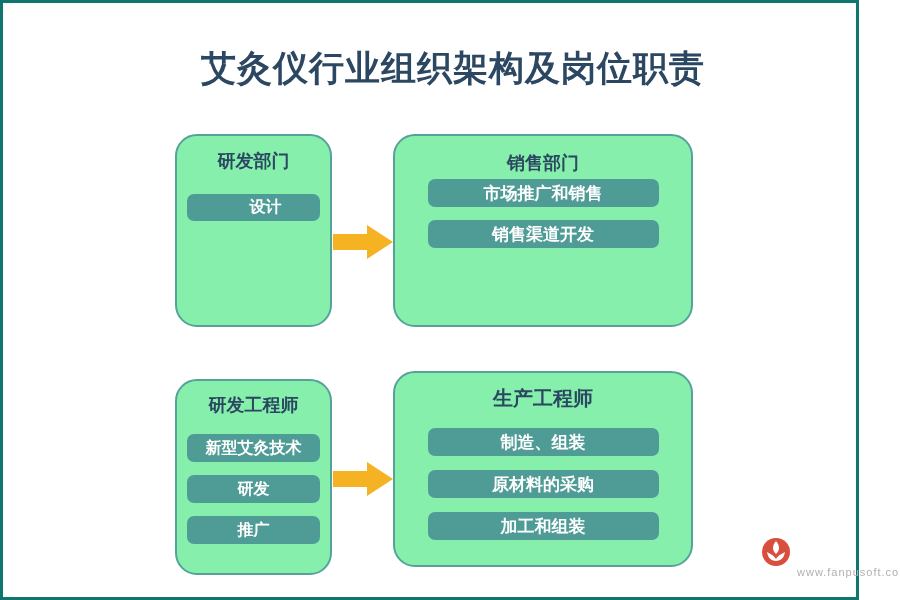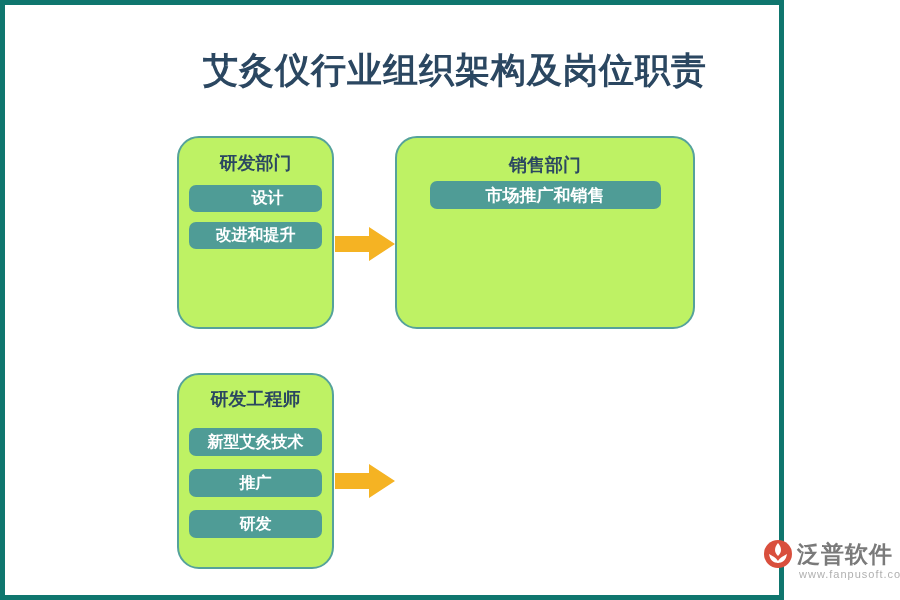--- a/index.html
+++ b/index.html
@@ -9,45 +9,45 @@
   body {
     width: 900px;
     height: 600px;
     background: #ffffff;
     font-family: "Liberation Sans", sans-serif;
     overflow: hidden;
     position: relative;
   }
   .page {
     position: relative;
-    width: 784px;
+    width: 859px;
     height: 600px;
     box-sizing: border-box;
-    border: 5px solid #0f766e;
+    border: 3px solid #0f766e;
   }
   .title {
     position: absolute;
     top: 42px;
     left: 0;
     width: 900px;
     text-align: center;
     font-size: 35px;
     font-weight: bold;
     color: #2b4761;
     letter-spacing: 1px;
     font-family: "Liberation Serif", serif;
   }
 
   
   .group {
     position: absolute;
     box-sizing: border-box;
     border: 2px solid #55a29b;
     border-radius: 22px;
-    background: #bef264;
+    background: #86efac;
   }
   .group-title {
     text-align: center;
     color: #2b4761;
     font-weight: bold;
     font-family: "Liberation Serif", serif;
   }
   .pill {
     box-sizing: border-box;
     background: #4f9c96;
@@ -63,35 +63,35 @@
 
   
   #group-rd {
     left: 172px;
     top: 131px;
     width: 157px;
     height: 193px;
   }
   #group-rd .group-title { font-size: 18px; margin-top: 13px; }
   #group-rd .pill { width: 133px; height: 27px; font-size: 16px; margin: 10px auto 0 auto; }
-  #group-rd .pill.first { margin-top: 10px; padding-left: 24px; }
+  #group-rd .pill.first { margin-top: 21px; padding-left: 24px; }
 
   #group-sales {
     left: 390px;
     top: 131px;
     width: 300px;
     height: 193px;
   }
   #group-sales .group-title { font-size: 18px; margin-top: 15px; }
   #group-sales .pill { width: 231px; height: 28px; font-size: 17px; margin: 13px auto 0 auto; }
   #group-sales .pill.first { margin-top: 4px; }
 
   #group-rde {
     left: 172px;
-    top: 368px;
+    top: 376px;
     width: 157px;
     height: 196px;
   }
   #group-rde .group-title { font-size: 18px; margin-top: 12px; }
   #group-rde .pill { width: 133px; height: 28px; font-size: 16px; margin: 13px auto 0 auto; }
   #group-rde .pill.first { margin-top: 17px; }
 
   #group-prod {
     left: 390px;
     top: 368px;
@@ -149,35 +149,41 @@
 </head>
 <body>
 
 <div class="page">
 
   <div class="title">艾灸仪行业组织架构及岗位职责</div>
 
   <div class="group" id="group-rd">
     <div class="group-title">研发部门</div>
     <div class="pill first">设计</div>
-    <div class="pill">改进和提升</div>
   </div>
 
   <div class="group" id="group-sales">
     <div class="group-title">销售部门</div>
     <div class="pill first">市场推广和销售</div>
+    <div class="pill">销售渠道开发</div>
   </div>
 
   <div class="group" id="group-rde">
     <div class="group-title">研发工程师</div>
     <div class="pill first">新型艾灸技术</div>
+    <div class="pill">研发</div>
     <div class="pill">推广</div>
-    <div class="pill">研发</div>
-  </div>
-
+  </div>
+
+  <div class="group" id="group-prod">
+    <div class="group-title">生产工程师</div>
+    <div class="pill first">制造、组装</div>
+    <div class="pill">原材料的采购</div>
+    <div class="pill">加工和组装</div>
+  </div>
 
   <div class="arrow" id="arrow-top">
     <svg width="60" height="34" viewBox="0 0 60 34" xmlns="http://www.w3.org/2000/svg">
       <polygon points="0,9 34,9 34,0 60,17 34,34 34,25 0,25" fill="#f5b323"></polygon>
     </svg>
   </div>
   <div class="arrow" id="arrow-bottom">
     <svg width="60" height="34" viewBox="0 0 60 34" xmlns="http://www.w3.org/2000/svg">
       <polygon points="0,9 34,9 34,0 60,17 34,34 34,25 0,25" fill="#f5b323"></polygon>
     </svg>
@@ -185,17 +191,16 @@
 
   <div class="logo">
     <div class="logo-mark">
       <svg width="30" height="30" viewBox="0 0 30 30" xmlns="http://www.w3.org/2000/svg">
         <circle cx="15" cy="15" r="14" fill="#d94f3d"></circle>
         <path d="M15 4 C19 9, 19 13, 15 17 C11 13, 11 9, 15 4 Z" fill="#ffffff"></path>
         <path d="M6 15 C11 18, 14 19, 16 24 C10 24, 7 21, 6 15 Z" fill="#ffffff"></path>
         <path d="M24 15 C19 18, 16 19, 14 24 C20 24, 23 21, 24 15 Z" fill="#ffffff"></path>
       </svg>
     </div>
-    <div class="logo-text">泛普软件</div>
     <div class="logo-sub">www.fanpusoft.com</div>
   </div>
 
 </div>
 
 </body></html>

